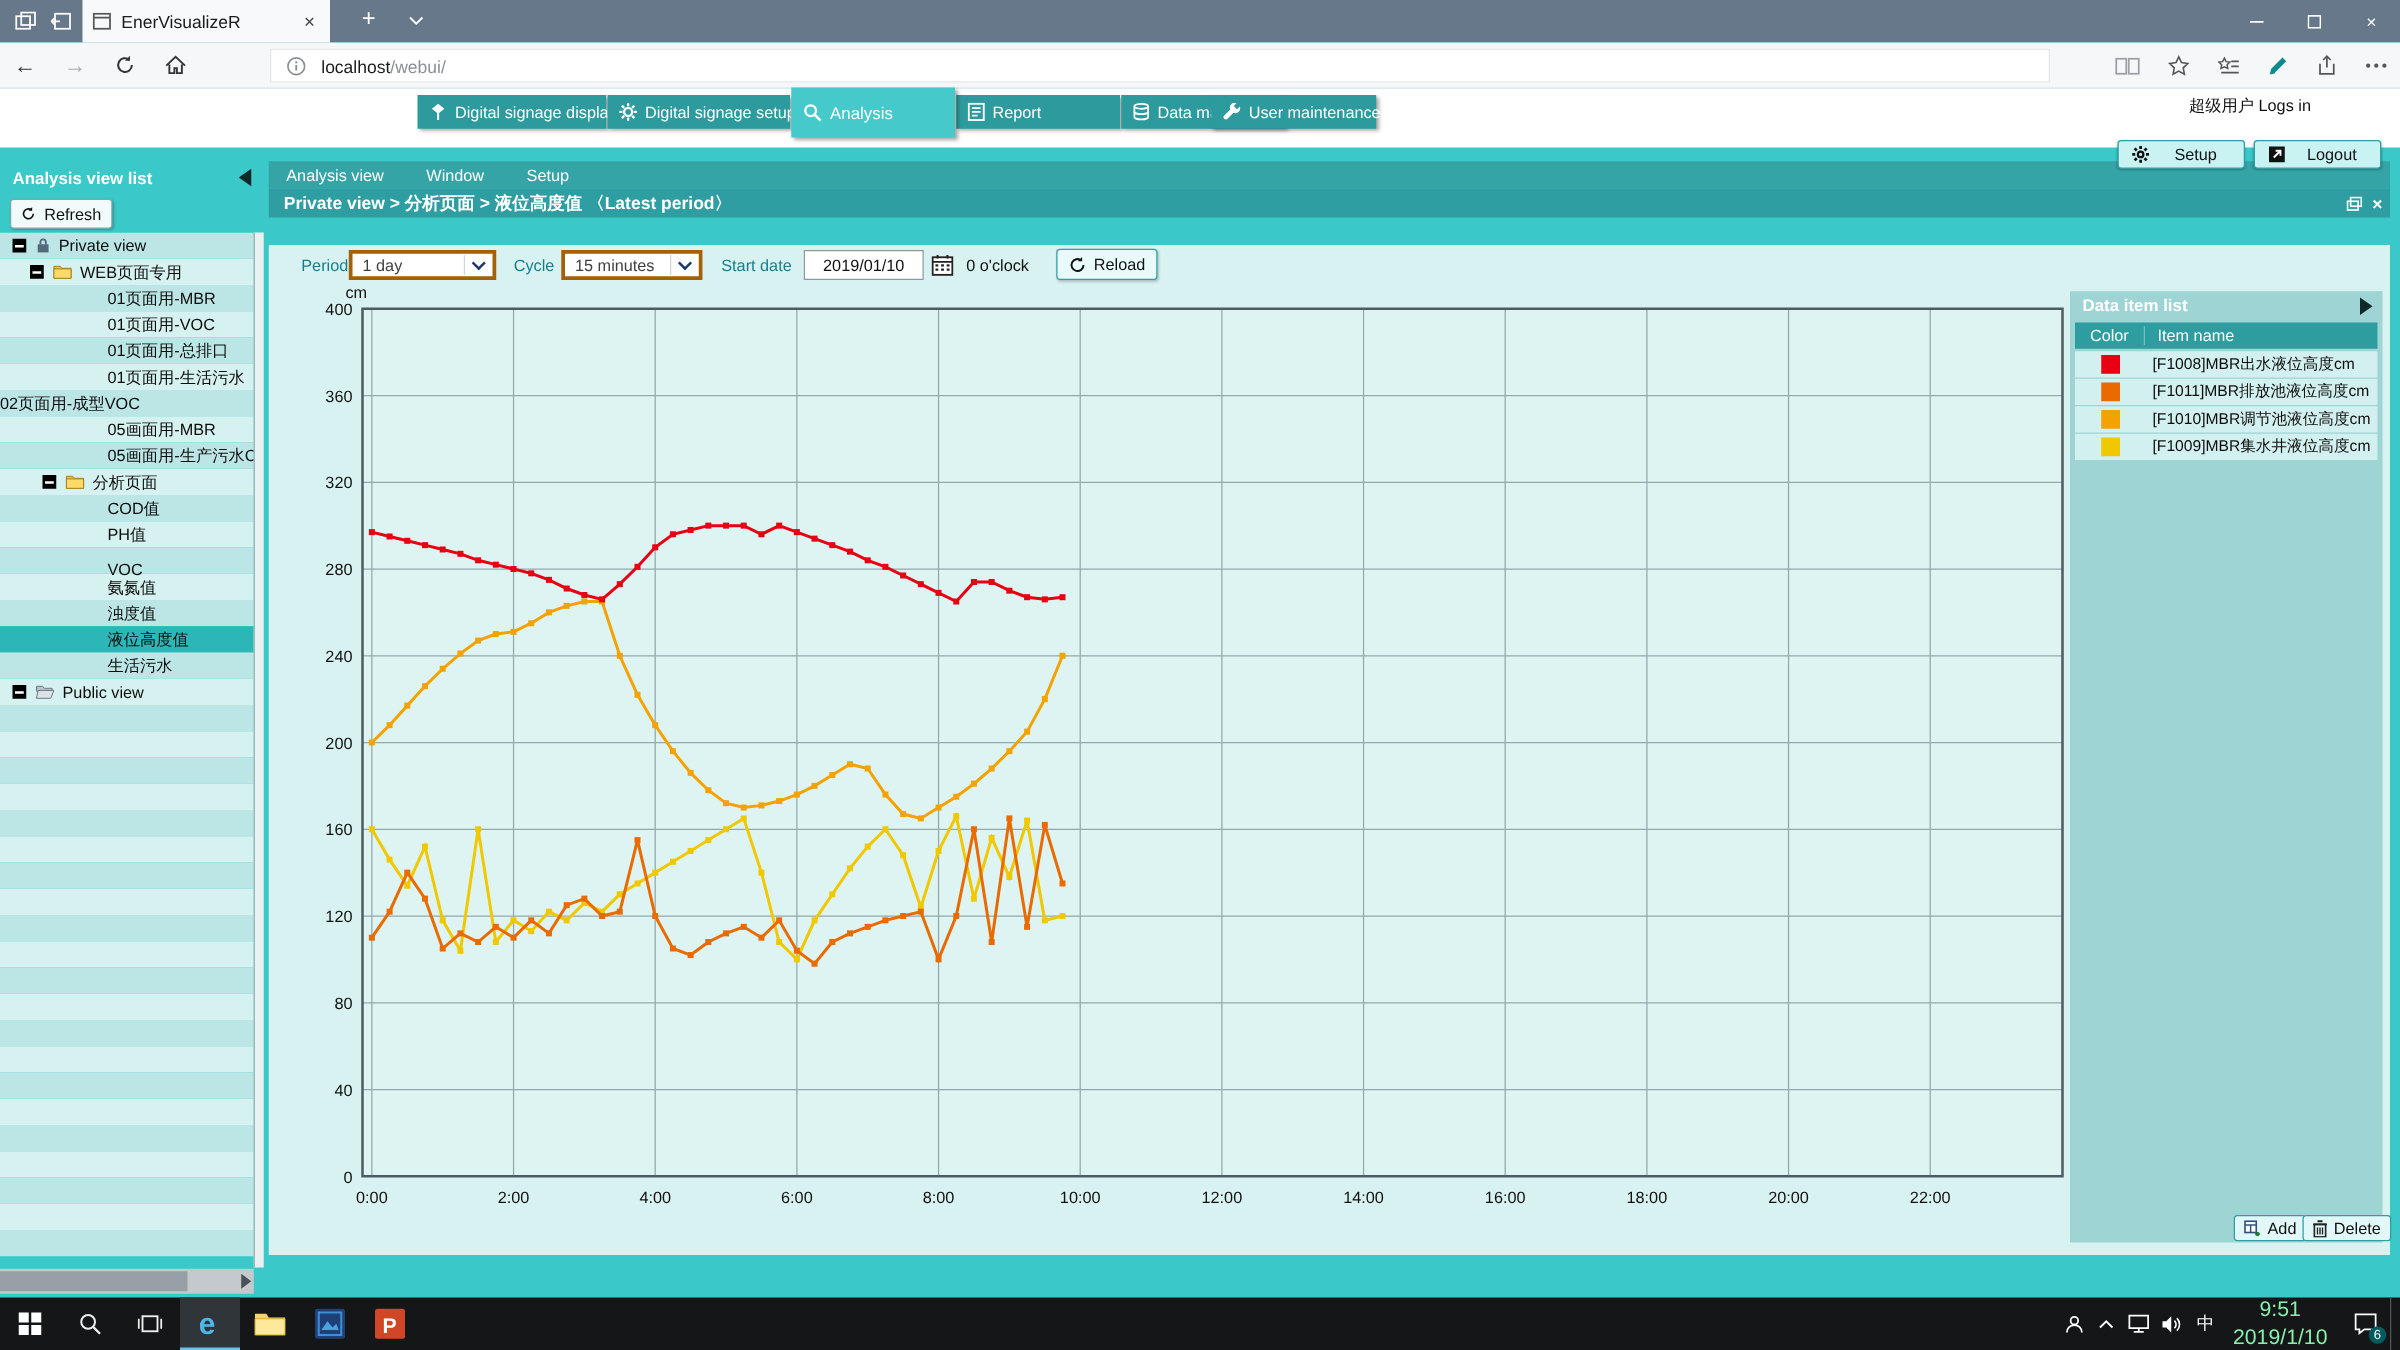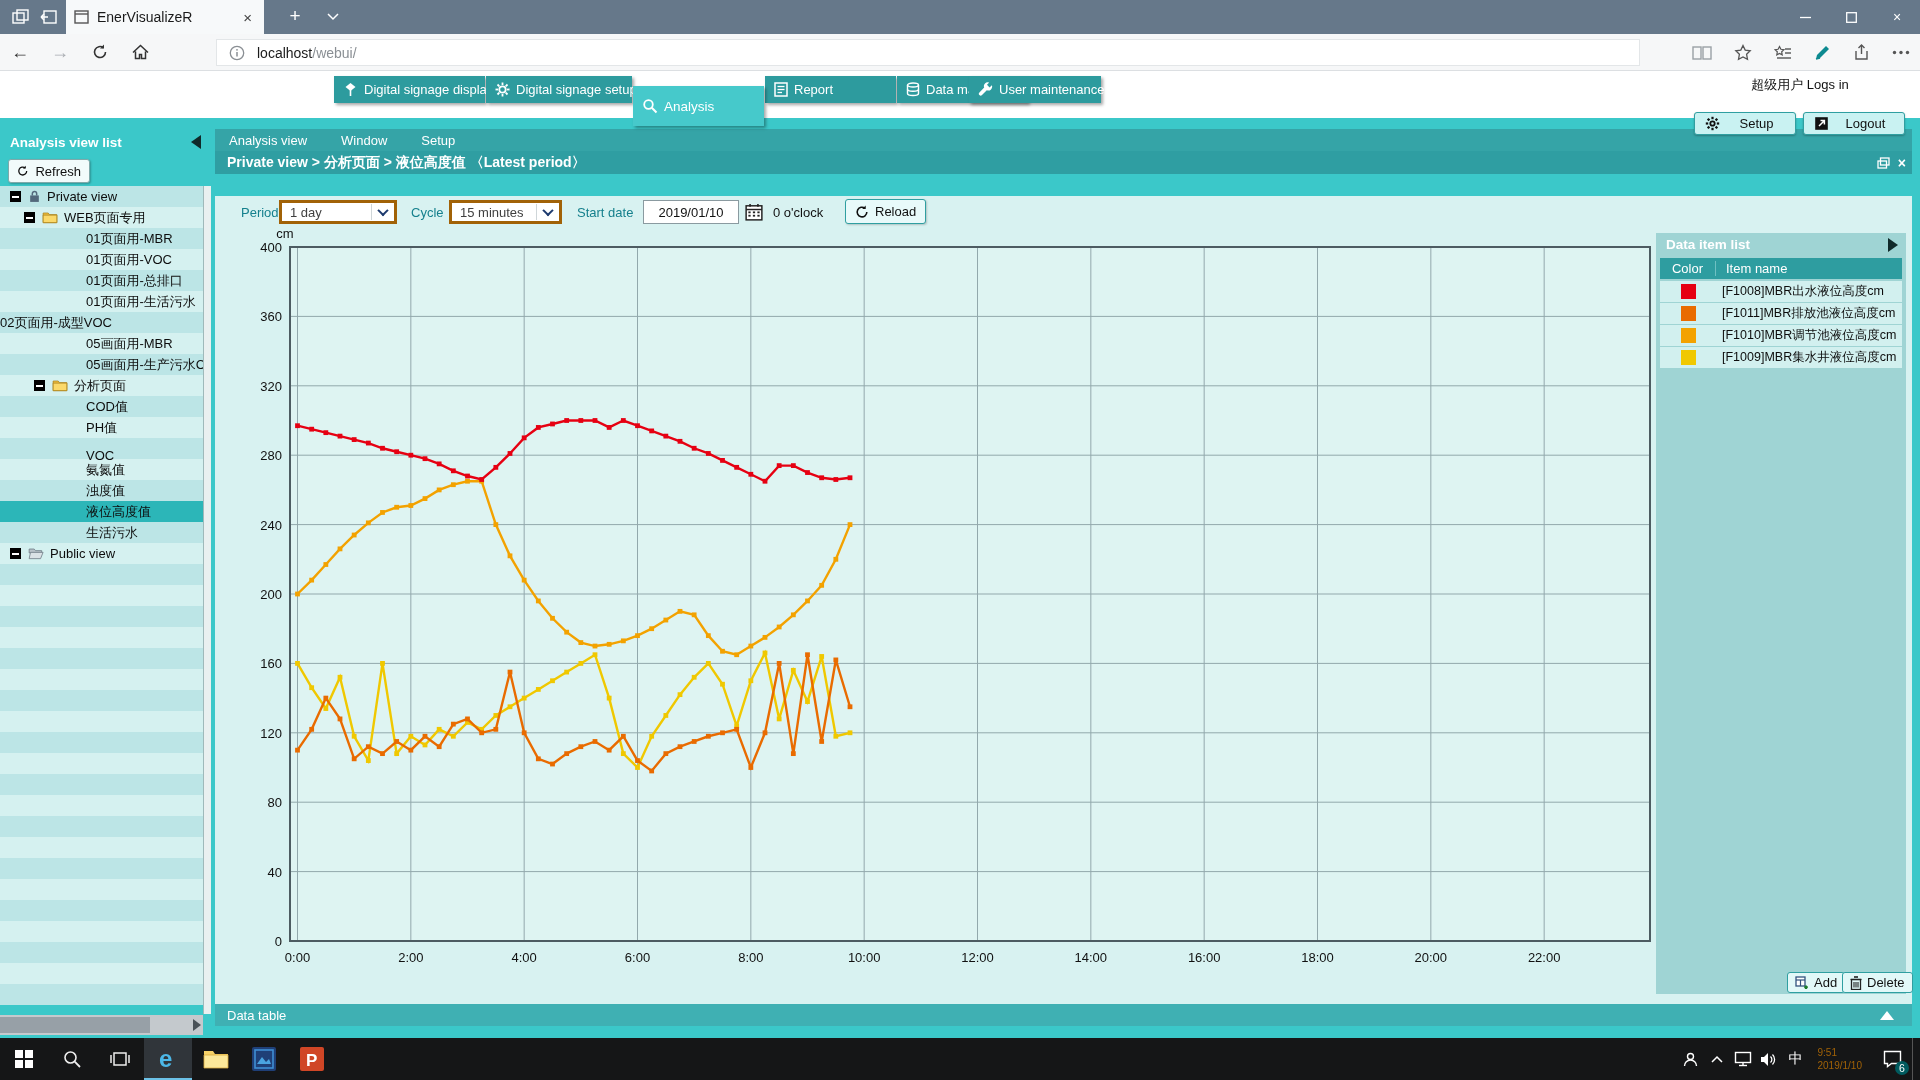--- a/index.html
+++ b/index.html
@@ -22,21 +22,21 @@
   .nav-ico { width:40px; text-align:center; font-size:18px; color:#333; }
   .nav-ico.dis { color:#a9adb2; }
   .urlfield { position:absolute; left:216px; top:5px; width:1424px; height:27px; background:#fff; border:1px solid #e3e6e8; display:flex; align-items:center; font-size:14px; }
   .url-host { color:#1a1a1a; }
   .url-path { color:#8a8f94; }
   .ab-right { position:absolute; right:10px; top:0; height:37px; display:flex; align-items:center; gap:22px; }
 
   
   .navstrip { position:absolute; left:0; top:71px; width:1920px; height:47px; background:#fff; }
   .apptab { position:absolute; top:76px; height:27px; background:#2d9b9e; color:#fff; display:flex; align-items:center; gap:6px; padding:0 6px 0 9px; font-size:13px; white-space:nowrap; box-shadow:2px 2px 3px rgba(0,0,0,.35); }
-  .apptab.active { top:86px; height:40px; background:#46c9cb; z-index:3; font-size:13.5px; }
+  .apptab.active { top:70px; height:40px; background:#46c9cb; z-index:3; font-size:13.5px; }
   .userstatus { position:absolute; top:76px; left:1694px; width:212px; text-align:center; font-size:13px; color:#111; }
   .topbtn { position:absolute; top:112px; height:23px; background:#c9f2f2; border:1px solid #2f9fa1; border-radius:3px; box-shadow:0 1px 2px rgba(0,0,0,.25); display:flex; align-items:center; gap:8px; padding:0 10px; font-size:13px; color:#111; z-index:5; }
 
   
   .sidebar { position:absolute; left:0; top:129px; width:211px; height:906px; background:#3bc8c9; }
   .sb-header { position:absolute; left:0; top:0; width:211px; height:26px; display:flex; align-items:center; }
   .sb-title { color:#fff; font-weight:bold; font-size:13.5px; padding-left:10px; flex:1; }
   .tri-left { width:0; height:0; border-top:7px solid transparent; border-bottom:7px solid transparent; border-right:10px solid #102a2a; margin-right:10px; }
   .sb-refresh { position:absolute; left:8px; top:30px; width:82px; height:24px; background:#f2fbfb; border:1px solid #7fa9aa; border-radius:3px; box-shadow:1px 1px 2px rgba(0,0,0,.25); display:flex; align-items:center; gap:7px; padding:0 8px; font-size:13px; color:#111; }
   .sb-tree { position:absolute; left:0; top:57px; width:203px; height:828px; overflow:hidden; }
@@ -88,21 +88,21 @@
 
   
   .taskbar { position:absolute; left:0; top:1038px; width:1920px; height:42px; background:#151617; display:flex; align-items:stretch; }
   .tkbtn { width:48px; display:flex; align-items:center; justify-content:center; }
   .tkbtn.activeapp { background:#30353a; box-shadow:inset 0 -2px 0 #6cc2e8; }
   .winlogo { display:grid; grid-template-columns:8px 8px; grid-template-rows:8px 8px; gap:2px; }
   .winlogo div { background:#fff; }
   .tray { position:absolute; right:0; top:0; height:42px; display:flex; align-items:center; }
   .trayico { width:26px; display:flex; align-items:center; justify-content:center; color:#fff; }
   .ime { font-size:14px; color:#fff; width:28px; text-align:center; }
-  .clock { text-align:left; font-size:10px; color:#a16207; line-height:1.3; padding:0 10px 0 8px; }
+  .clock { text-align:center; font-size:17px; color:#86efac; line-height:1.3; padding:0 10px 0 8px; }
   .actioncenter { position:relative; width:40px; display:flex; align-items:center; justify-content:center; height:42px; }
   .ac-badge { position:absolute; right:3px; bottom:5px; min-width:14px; height:14px; border-radius:7px; background:#005a5e; color:#fff; font-size:10.5px; display:flex; align-items:center; justify-content:center; padding:0 3px; }
   .showdesk { width:8px; border-left:1px solid #555; height:42px; }
 
   svg.ic { display:block; }
   text { font-family:"Liberation Sans","DejaVu Sans",sans-serif; }
 </style>
 </head>
 <body>
 
@@ -778,24 +778,20 @@
         <rect x="1.5" y="3.5" width="9" height="10" fill="none" stroke="#222" stroke-width="1.3"></rect>
         <line x1="0.5" y1="3.5" x2="11.5" y2="3.5" stroke="#222" stroke-width="1.3"></line>
         <line x1="4" y1="1" x2="8" y2="1" stroke="#222" stroke-width="1.6"></line>
         <line x1="4" y1="6" x2="4" y2="11.5" stroke="#222" stroke-width="1.1"></line>
         <line x1="6" y1="6" x2="6" y2="11.5" stroke="#222" stroke-width="1.1"></line>
         <line x1="8" y1="6" x2="8" y2="11.5" stroke="#222" stroke-width="1.1"></line>
       </svg>
     <span>Delete</span>
   </div>
 
-  <div class="dtbar">
-    <span>Data table</span>
-    <span class="tri-up"></span>
-  </div>
 
   <div class="taskbar">
     <div class="tkbtn">
         <span class="winlogo">
           <div></div>
           <div></div>
           <div></div>
           <div></div>
         </span>
       </div>

